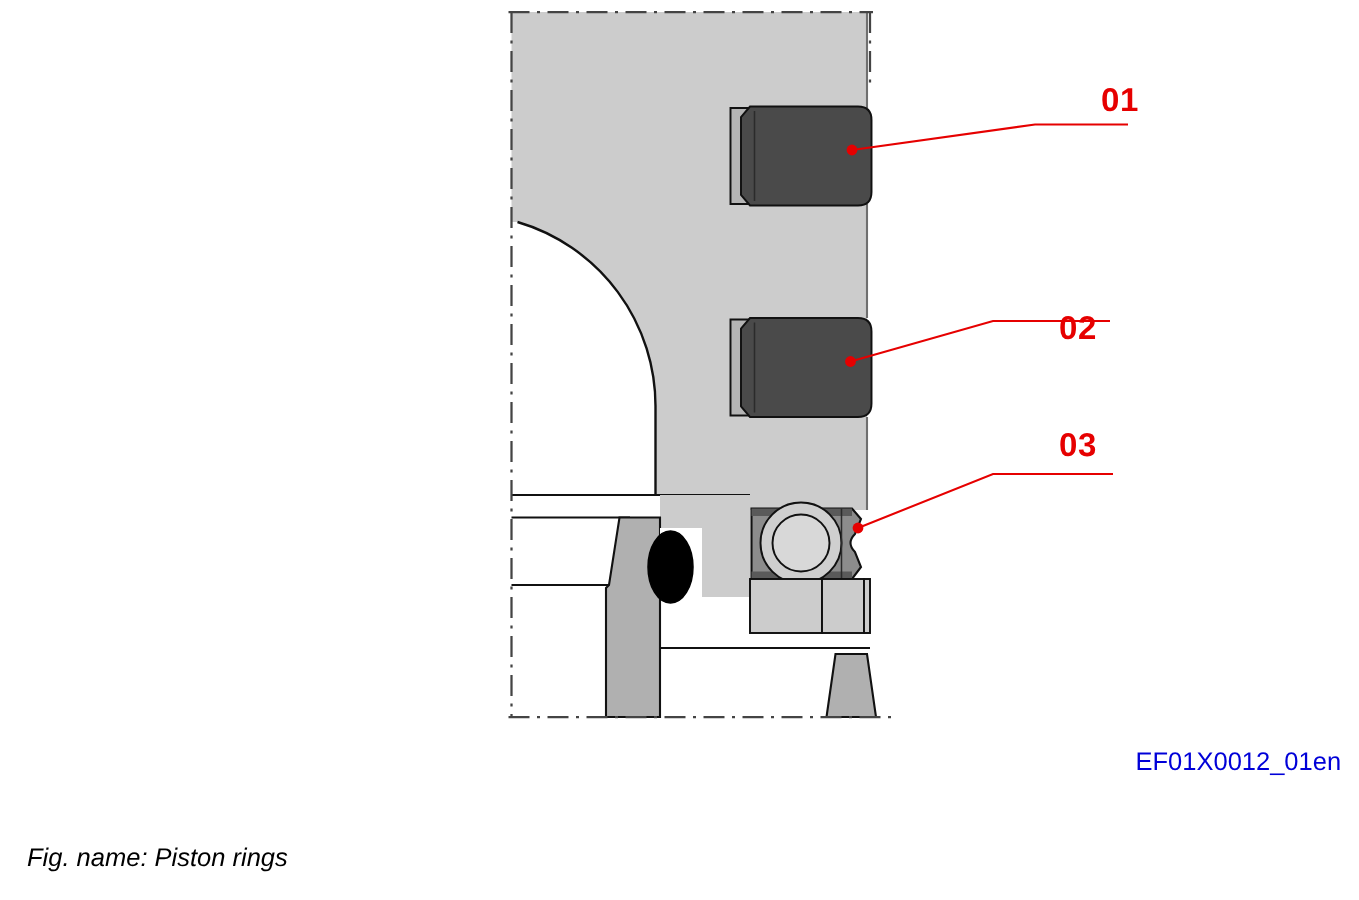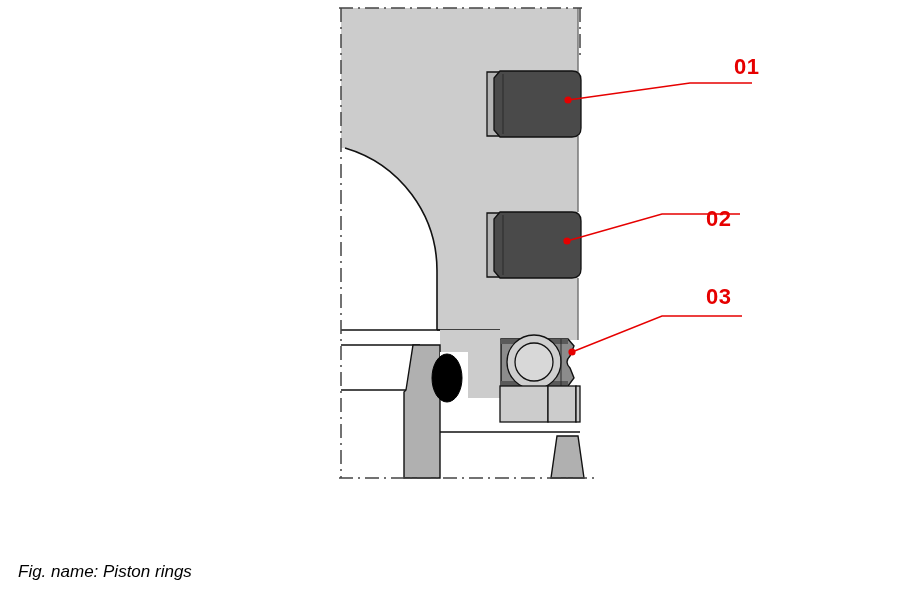--- a/index.html
+++ b/index.html
@@ -221,18 +221,19 @@
   </svg>
 
   <div class="caption-layer">
 
     <div class="callout-label" id="callout-label-01">01</div>
 
     <div class="callout-label" id="callout-label-02">02</div>
 
     <div class="callout-label" id="callout-label-03">03</div>
 
+    <div class="doc-id">EF01X0012_01en</div>
 
     <div class="fig-caption">Fig. name: Piston rings</div>
 
   </div>
 
 </div>
 
 </body></html>

